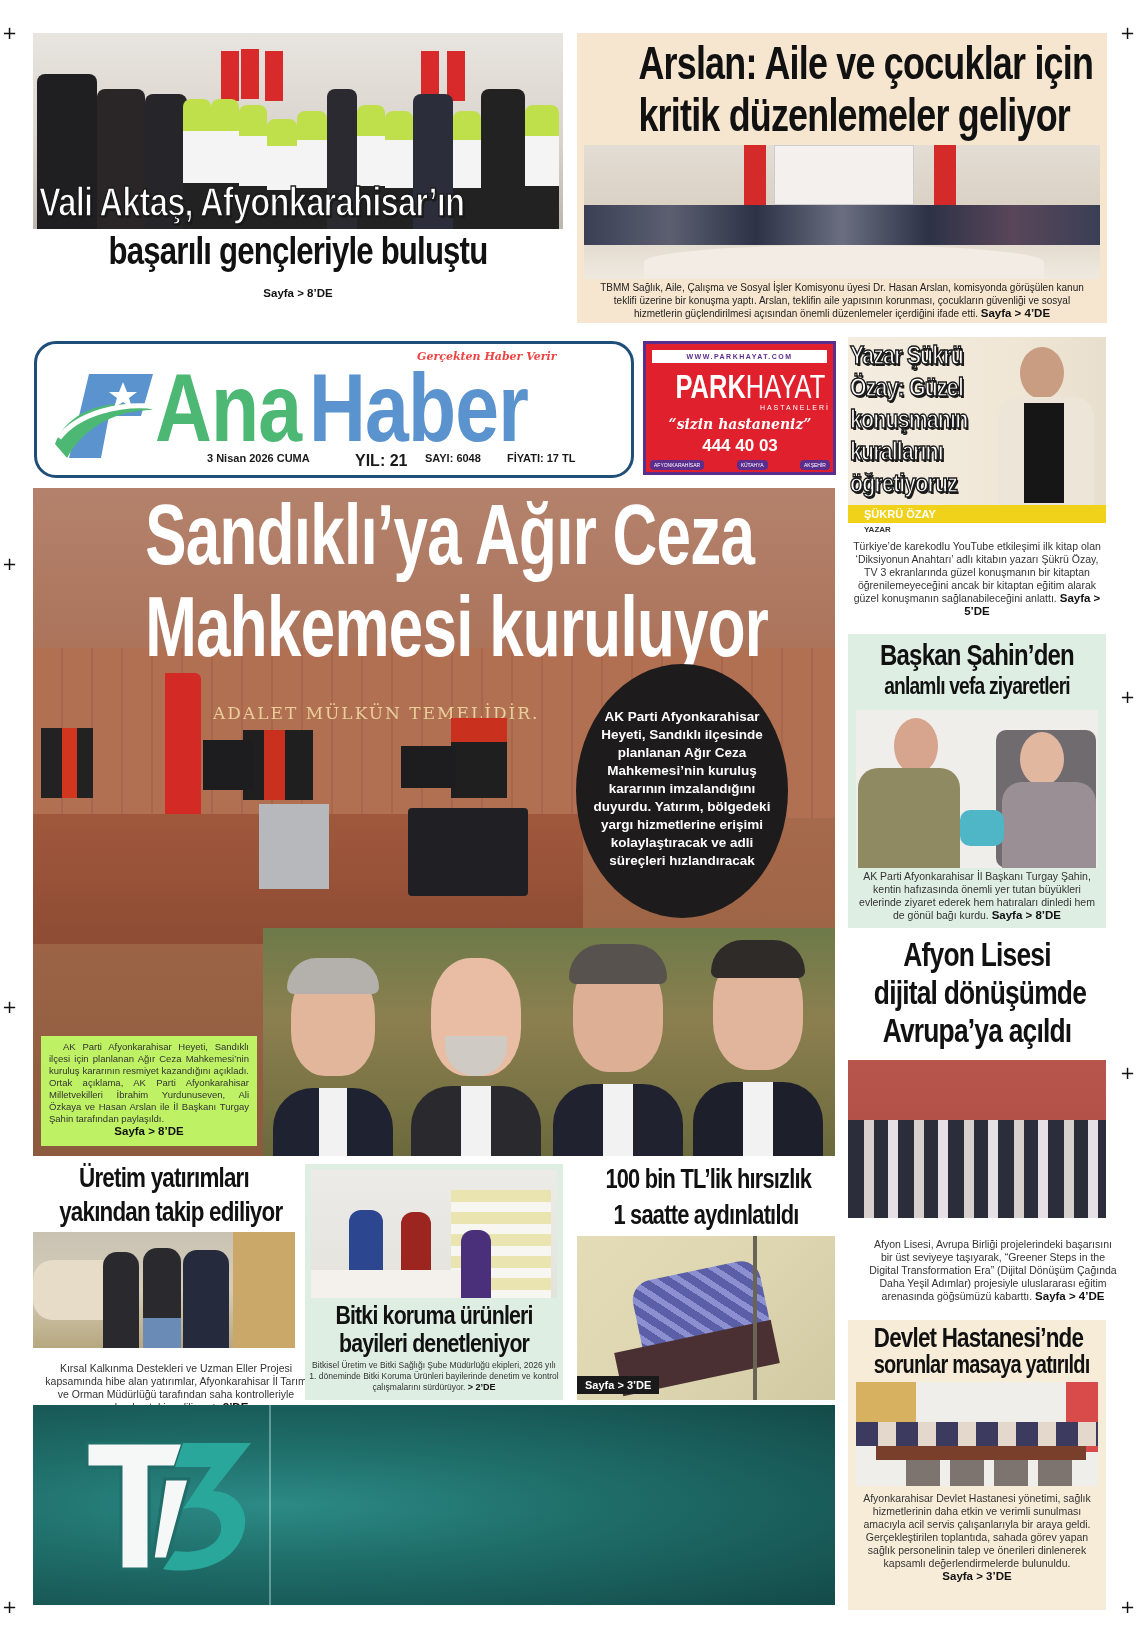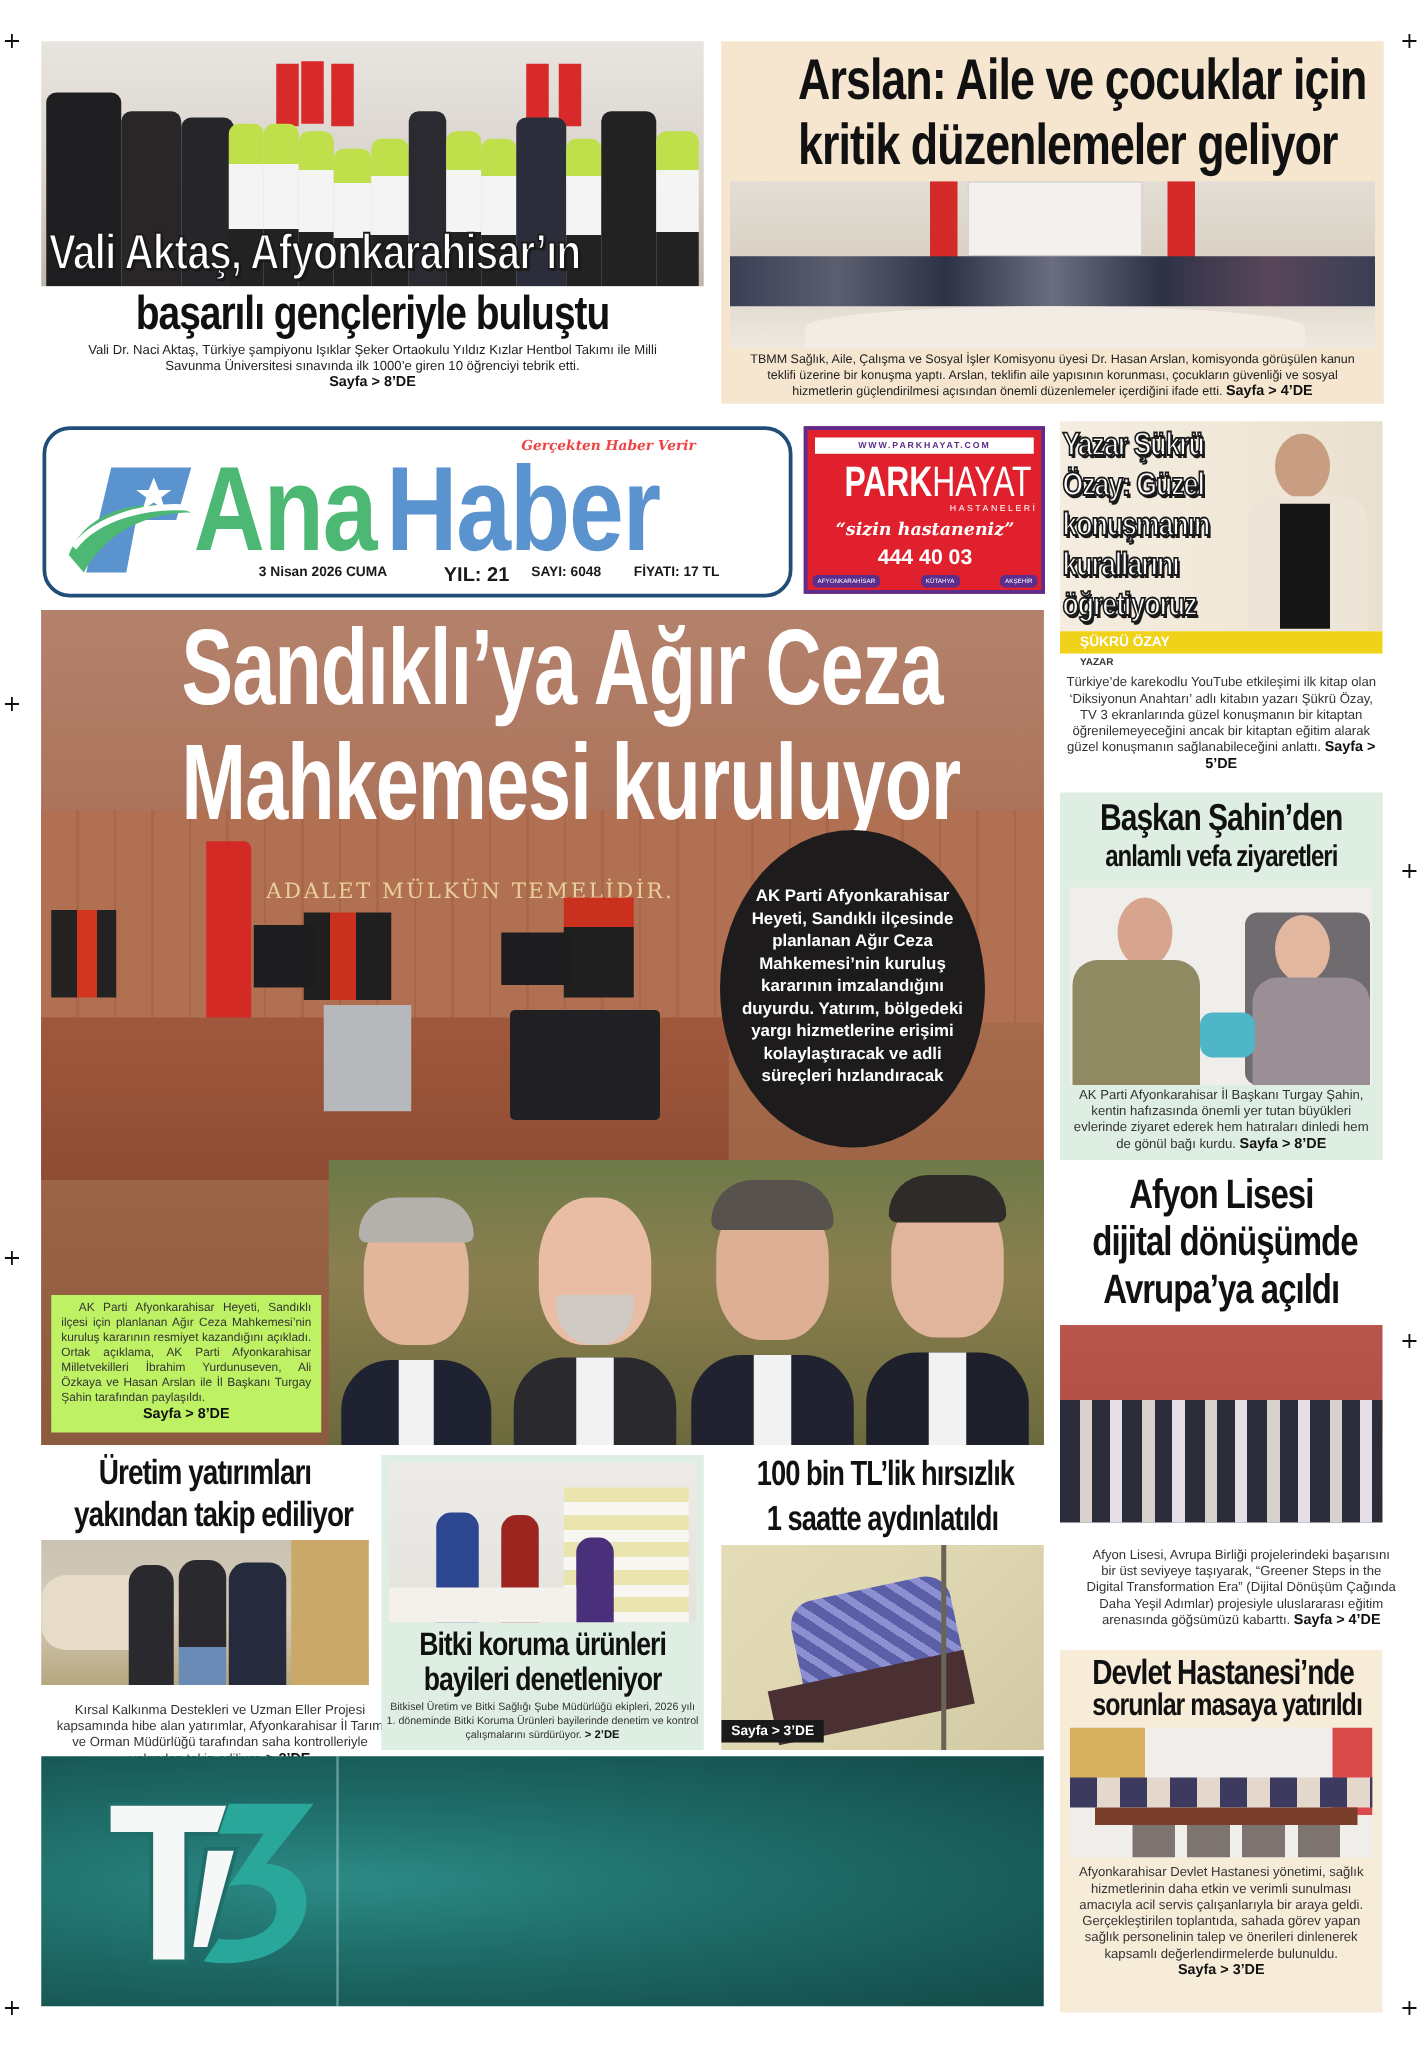--- a/index.html
+++ b/index.html
@@ -76,21 +76,21 @@
     <div class="person" style="left:324px;width:28px;height:124px;background:linear-gradient(#bfe04a 0 25%,#f4f4f4 25% 65%,#222 65%)"></div>
     <div class="person" style="left:352px;width:28px;height:118px;background:linear-gradient(#bfe04a 0 25%,#f4f4f4 25% 65%,#222 65%)"></div>
     <div class="person" style="left:380px;width:40px;height:135px;background:#2b2d3a"></div>
     <div class="person" style="left:420px;width:28px;height:118px;background:linear-gradient(#bfe04a 0 25%,#f4f4f4 25% 65%,#222 65%)"></div>
     <div class="person" style="left:448px;width:44px;height:140px;background:#222"></div>
     <div class="person" style="left:492px;width:34px;height:124px;background:linear-gradient(#bfe04a 0 25%,#f4f4f4 25% 65%,#222 65%)"></div>
     <div class="abs outline-text cond" style="left:6px;top:146px;width:520px;font-size:40px;line-height:46px;white-space:nowrap;transform:scaleX(0.82)">Vali Aktaş, Afyonkarahisar’ın</div>
   </div>
   <div class="abs headline" style="left:0;top:197px;width:530px;font-size:38px;line-height:42px;white-space:nowrap;transform:scaleX(0.82);transform-origin:center top">başarılı gençleriyle buluştu</div>
   <p class="abs caption" style="left:30px;top:241px;width:470px;margin:0;font-size:10.5px;color:#222">
-    <span>Vali Dr. Naci Aktaş, Türkiye şampiyonu Işıklar Şeker Ortaokulu Yıldız Kızlar Hentbol Takımı ile Milli Savunma Üniversitesi sınavında ilk 1000’e giren 10 öğrenciyi tebrik etti.</span><br>
+    <br>
     <span class="sayfa">Sayfa &gt; 8’DE</span>
   </p>
 </section>
 
 <section id="story-arslan" class="abs" style="left:577px;top:33px;width:530px;height:290px">
   <div class="abs headline" style="left:4px;top:4px;width:522px;font-size:46px;line-height:52px;white-space:nowrap;transform:scaleX(0.78);transform-origin:center top">Arslan: Aile ve çocuklar için</div>
   <div class="abs headline" style="left:4px;top:56px;width:522px;font-size:46px;line-height:52px;white-space:nowrap;transform:scaleX(0.78);transform-origin:center top">kritik düzenlemeler geliyor</div>
   <div class="abs photo" style="left:7px;top:112px;width:516px;height:134px;background:linear-gradient(180deg,#e3ddd5 0%,#d9d0c2 50%,#efe9e0 100%)">
     <div class="abs" style="left:190px;top:0;width:140px;height:60px;background:#f3f0ee;border:1px solid #ccc"></div>
     <div class="abs" style="left:160px;top:0;width:22px;height:80px;background:#d42a2a"></div>

